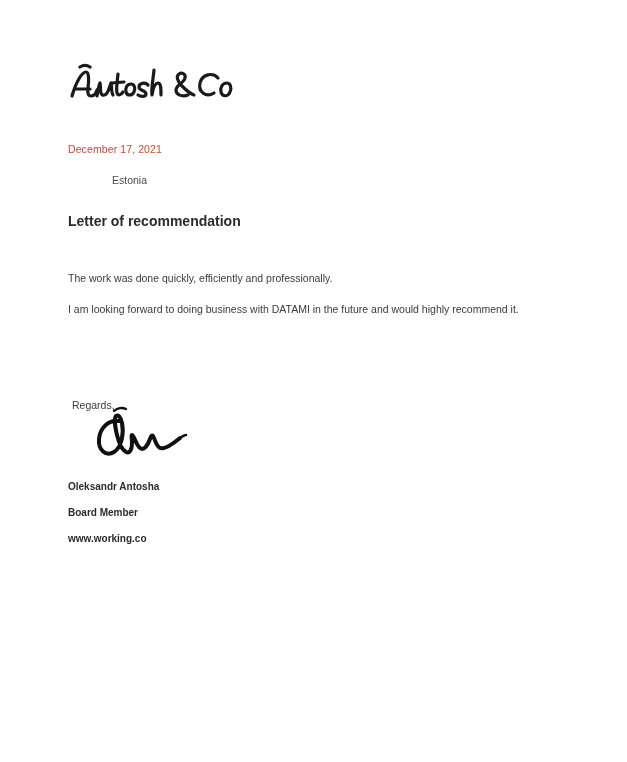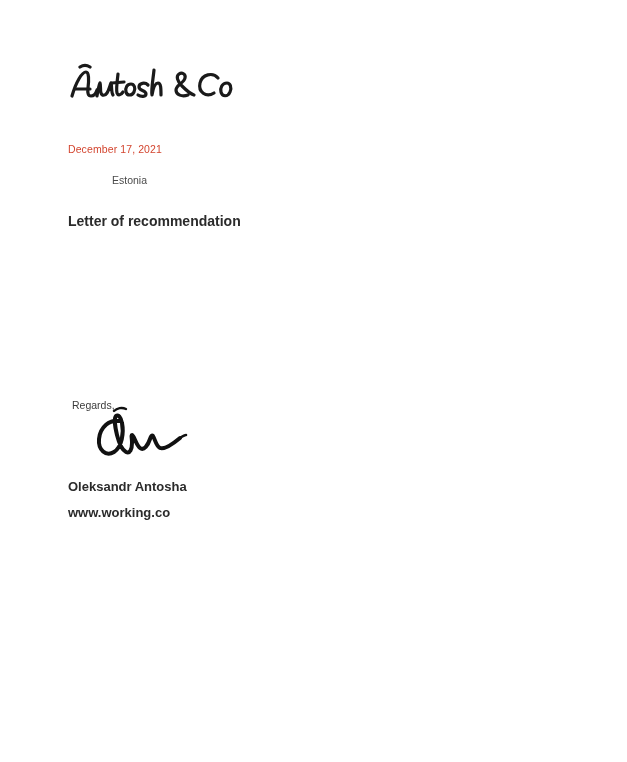--- a/index.html
+++ b/index.html
@@ -87,21 +87,21 @@
   .signature svg {
     display: block;
   }
   .signoff {
     position: absolute;
     left: 68px;
     top: 480px;
     width: 400px;
   }
   .signoff div {
-    font-size: 13px;
+    font-size: 10px;
     font-weight: bold;
     color: #2b2b2b;
     line-height: 14px;
     margin-bottom: 12px;
   }
   .signoff div:last-child {
     margin-bottom: 0;
   }
 </style>
 </head>
@@ -134,32 +134,35 @@
 
         <path d="M161 21 C156 21, 154 26, 155 30 C156 35, 162 35, 164 30 C166 25, 164 21, 161 21 Z"></path>
       </g>
     </svg>
   </div>
 
   <div class="content">
     <p class="date">December 17, 2021</p>
     <p class="location">Estonia</p>
     <p class="subject">Letter of recommendation</p>
+    <p class="para">The work was done quickly, efficiently and professionally.</p>
+    <p class="para last">I am looking forward to doing business with DATAMI in the future and would highly recommend it.</p>
   </div>
 
   <div class="regards">Regards,</div>
 
   <div class="signature">
     <svg width="120" height="65" viewBox="0 0 120 65" xmlns="http://www.w3.org/2000/svg" aria-hidden="true">
       <g fill="none" stroke="#111111" stroke-linecap="round" stroke-linejoin="round">
         <path d="M33 16 C24 14, 14 22, 13 34 C12 45, 20 52, 28 47 C36 42, 38 28, 36 18 C35 12, 32 9, 30 11 C28 13, 29 22, 31 30 C33 38, 36 45, 40 47 C44 49, 46 44, 46 38 C46 33, 45 30, 46 30 C48 30, 50 40, 54 43 C58 46, 62 40, 64 34 C65 31, 66 30, 67 31 C69 34, 70 41, 74 43 C79 45, 88 38, 94 33" stroke-width="4"></path>
         <path d="M28 6 C31 3, 36 2, 40 4" stroke-width="2.4"></path>
         <path d="M94 33 C97 31, 99 30, 100 30" stroke-width="2.6"></path>
       </g>
     </svg>
   </div>
 
   <div class="signoff">
     <div>Oleksandr Antosha</div>
+    <div>Board Member</div>
     <div>www.working.co</div>
   </div>
 
 </div>
 
 </body></html>

